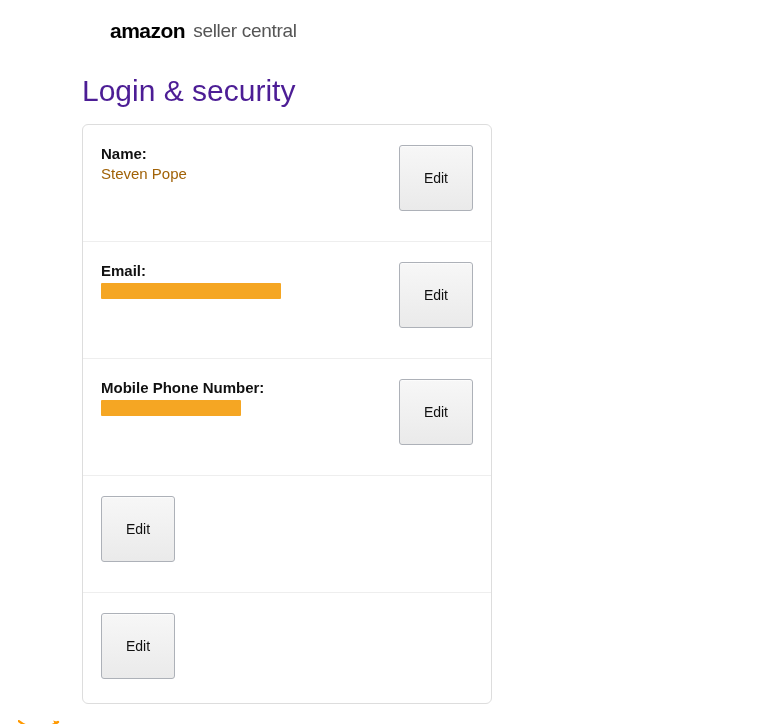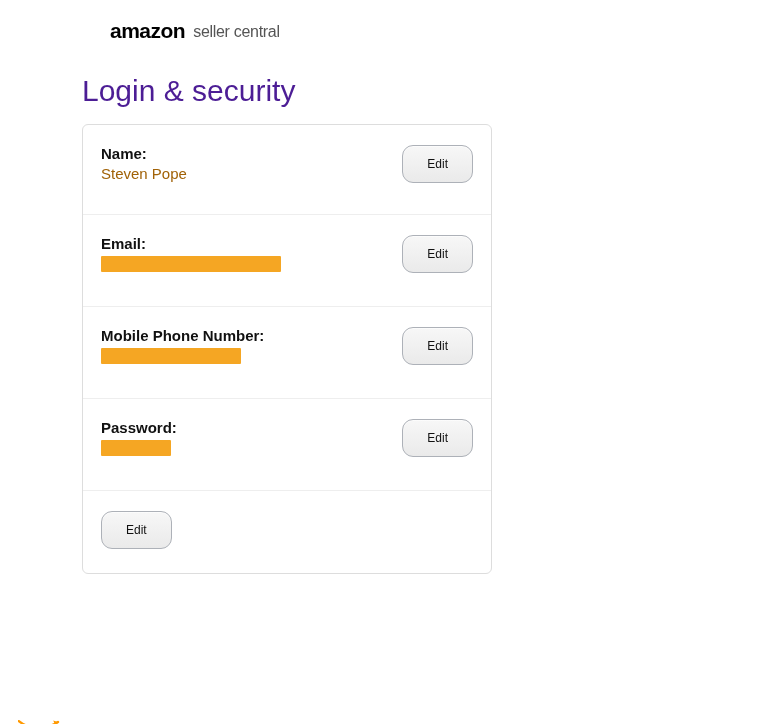--- a/index.html
+++ b/index.html
@@ -24,21 +24,21 @@
   .logo-az {
     font-weight: 700;
     font-size: 21px;
     color: #000;
     letter-spacing: -0.5px;
     position: relative;
     line-height: 1;
   }
   .logo-sc {
     font-weight: 400;
-    font-size: 16px;
+    font-size: 19px;
     color: #555;
     letter-spacing: -0.3px;
     line-height: 1;
     padding-bottom: 1px;
   }
   .smile {
     position: absolute;
     left: 18px;
     bottom: -8px;
     width: 48px;
@@ -81,25 +81,25 @@
     display: inline-block;
     background: #f5a623;
     border-radius: 1px;
   }
   .redact.email { width: 180px; height: 16px; margin-top: 2px; }
   .redact.phone { width: 140px; height: 16px; margin-top: 2px; }
   .redact.pwd   { width: 70px;  height: 16px; margin-top: 2px; }
   .btn {
     background: linear-gradient(#f7f7f7,#eaeaea);
     border: 1px solid #adb1b8;
-    border-radius: 11px;
+    border-radius: 3px;
     box-shadow: 0 1px 0 rgba(255,255,255,.6) inset;
     color: #111;
-    font-size: 12px;
-    padding: 11px 24px;
+    font-size: 14px;
+    padding: 24px 24px;
     cursor: pointer;
     font-family: inherit;
   }
   .done-wrap { margin-top: 28px; }
   .btn-primary {
     background: linear-gradient(#f7ca5b,#f0b83a);
     border: 1px solid #b48a2c;
     border-radius: 3px;
     color: #111;
     font-size: 14px;
@@ -146,24 +146,20 @@
 
     <div class="row">
       <div class="row-left">
         <div class="lbl">Mobile Phone Number:</div>
         <span class="redact phone"></span>
       </div>
       <button class="btn">Edit</button>
     </div>
 
     <div class="row">
-      <div class="row-left">
-        <div class="lbl">Password:</div>
-        <span class="redact pwd"></span>
-      </div>
       <button class="btn">Edit</button>
     </div>
 
     <div class="row">
       <button class="btn">Edit</button>
     </div>
 
   </div>
 
 

